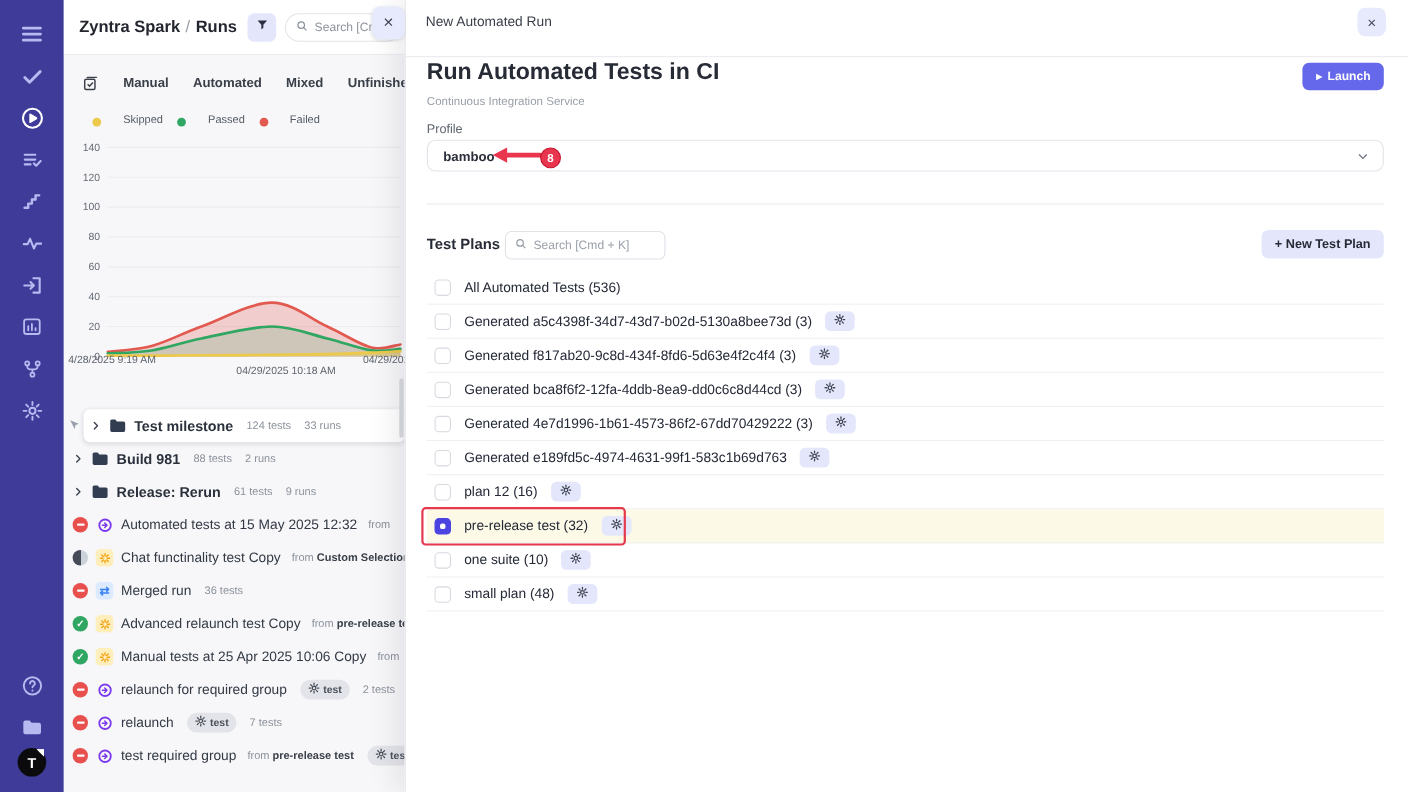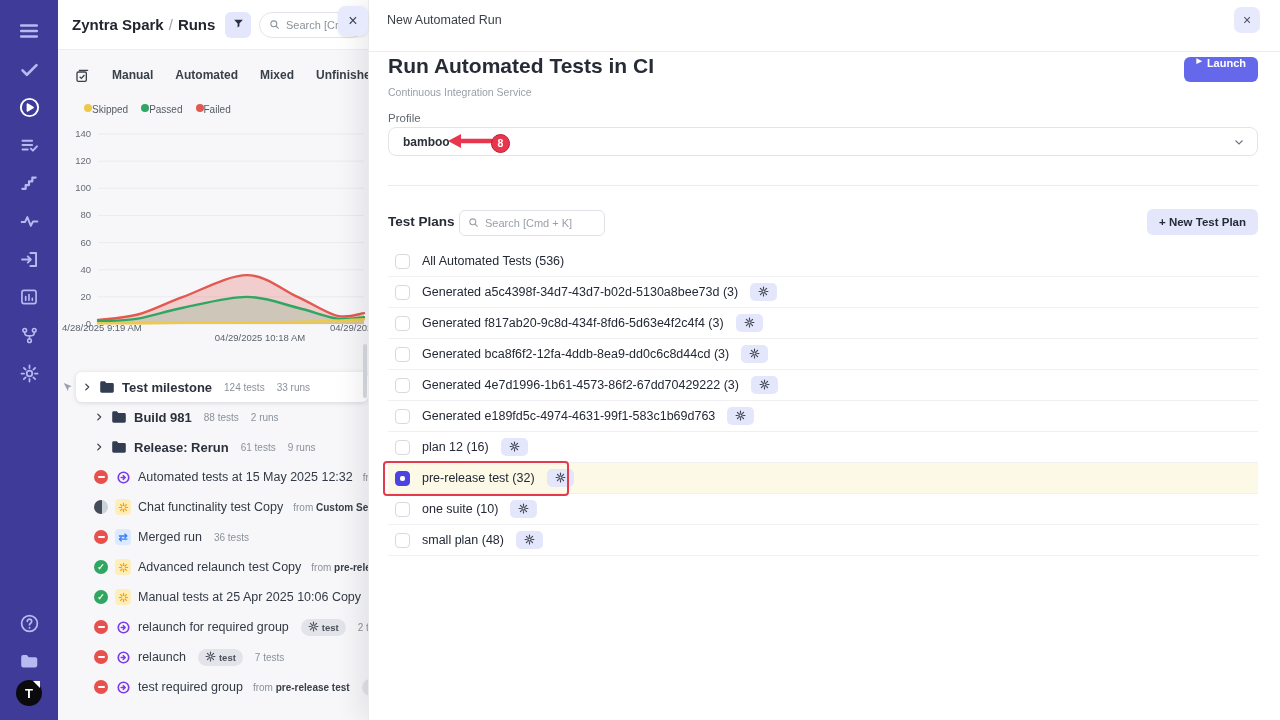--- a/index.html
+++ b/index.html
@@ -19,28 +19,28 @@
   .leftpanel{position:absolute;left:58px;top:0;width:310px;height:720px;background:#f7f7f9;overflow:hidden}
   .lp-header{position:absolute;left:0;top:0;right:0;height:50px;background:#fff;border-bottom:1px solid #ededf1}
   .crumb{position:absolute;left:14px;top:16px;font-size:15px;font-weight:700;color:#23262f;white-space:nowrap}
   .crumb .sep{color:#9aa0a9;font-weight:400;margin:0 5px}
   .filter-btn{position:absolute;left:167px;top:12px;width:26px;height:26px;background:#e4e7fb;border-radius:6px;display:flex;align-items:center;justify-content:center;cursor:pointer}
   .lp-search{position:absolute;left:201px;top:12px;width:106px;height:26px;background:#fff;border:1px solid #e2e4e9;border-radius:14px;display:flex;align-items:center;gap:6px;padding:0 9px;overflow:hidden;white-space:nowrap}
   .lp-search .ph{font-size:11px;color:#8c929c}
   .tabs{position:absolute;left:16px;top:68px;display:flex;align-items:flex-start;gap:22px;font-size:12px;font-weight:600;color:#3a4049;white-space:nowrap}
   .tab{cursor:pointer}
   .legend{position:absolute;left:26px;top:104px;display:flex;gap:13px;font-size:10px;color:#555b64}
-  .lg{display:flex;align-items:flex-start;gap:0}
+  .lg{display:flex;align-items:flex-end;gap:20px}
   .dot{width:8px;height:8px;border-radius:50%}
   .chart-wrap{position:absolute;left:0;top:124px;width:310px;height:214px}
   .xlabels span{position:absolute;top:322px;font-size:9.5px;color:#5d636c;white-space:nowrap}
   .scrollthumb{position:absolute;right:1px;top:344px;width:4px;height:54px;background:#d9dbe0;border-radius:2px}
 
   .runlist{position:absolute;left:0;top:372px;right:0}
-  .rrow{position:relative;height:30px;display:flex;align-items:center;gap:7px;padding-left:36px;white-space:nowrap;overflow:hidden;cursor:pointer}
+  .rrow{position:relative;height:30px;display:flex;align-items:center;gap:7px;padding-left:8px;white-space:nowrap;overflow:hidden;cursor:pointer}
   .rrow.card{background:#fff;border-radius:6px;box-shadow:0 1px 5px rgba(25,25,60,.14);margin-left:18px;padding-left:6px;overflow:visible}
   .fname{font-size:13px;font-weight:700;color:#2b313c}
   .rname{font-size:12.5px;font-weight:500;color:#333a45}
   .meta{font-size:10px;color:#8b919b;margin-left:5px}
   .from{font-size:10px;color:#8b919b;margin-left:3px}
   .from b{color:#3a4049}
   .chip{display:inline-flex;align-items:center;gap:3px;background:#e3e4e9;border-radius:9px;padding:2px 7px;font-size:9.5px;color:#4a505a;font-weight:600;margin-left:5px}
   .st{width:14px;height:14px;border-radius:50%;flex:none;display:flex;align-items:center;justify-content:center}
   .st-aborted{background:#e8504d}
   .st-aborted:after{content:"";width:7px;height:2px;background:#fff;border-radius:1px}
@@ -53,21 +53,21 @@
   .chev{display:flex;align-items:center;color:#3c4250}
 
   .float-x{position:absolute;left:338px;top:6px;width:30px;height:30px;background:#e7eafc;border-radius:8px;display:flex;align-items:center;justify-content:center;color:#3f4552;font-size:16px;z-index:6;cursor:pointer;box-shadow:0 1px 3px rgba(0,0,0,.10)}
 
   
   .drawer{position:absolute;left:368px;top:0;width:912px;height:720px;background:#fff;border-left:1px solid #e9e9ee;box-shadow:-10px 0 24px rgba(15,15,40,.08)}
   .d-header{position:relative;height:52px;border-bottom:1px solid #ececf0}
   .d-htitle{position:absolute;left:18px;top:13px;font-size:12.5px;color:#3a3f49}
   .d-x{position:absolute;right:20px;top:7px;width:26px;height:26px;background:#e7eafc;border-radius:7px;display:flex;align-items:center;justify-content:center;color:#4b5160;font-size:14px;cursor:pointer}
   .d-title{position:absolute;left:19px;top:54px;font-size:21px;font-weight:800;color:#262b36}
-  .launch{position:absolute;right:22px;top:57px;height:25px;background:#6568ea;color:#fff;border:none;border-radius:6px;font-size:11px;font-weight:600;display:flex;gap:5px;padding:0 12px;cursor:pointer;font-family:inherit}
+  .launch{position:absolute;right:22px;top:57px;height:25px;background:#6568ea;color:#fff;border:none;border-radius:6px;font-size:11px;font-weight:600;display:flex;align-items:center;gap:5px;padding:0 12px;cursor:pointer;font-family:inherit}
   .launch .tri{font-size:7px}
   .d-sub{position:absolute;left:19px;top:86px;font-size:10.5px;color:#9aa0a9}
   .p-label{position:absolute;left:19px;top:112px;font-size:11.5px;color:#60666f}
   .p-select{position:absolute;left:19px;right:22px;top:127px;height:29px;border:1px solid #e2e4e9;border-radius:8px;background:#fff;display:flex;align-items:center;padding:0 14px;font-size:12px;font-weight:600;color:#2a2f3a;cursor:pointer}
   .p-chev{position:absolute;right:12px;top:8px;color:#6b7280}
   .anno{position:absolute;left:76px;top:132px;display:flex;align-items:center;z-index:3;pointer-events:none}
   .anno-badge{width:19px;height:19px;border-radius:50%;background:#e8364e;color:#fff;font-size:10.5px;font-weight:700;display:flex;align-items:center;justify-content:center;margin-left:-2px;border:1.5px solid #c4172f}
   .d-div{position:absolute;left:19px;right:22px;top:185px;height:1px;background:#ececf0}
   .tp-label{position:absolute;left:19px;top:214px;font-size:13.5px;font-weight:700;color:#262b36}
   .tp-search{position:absolute;left:90px;top:210px;width:146px;height:26px;border:1px solid #e0e2e7;border-radius:6px;background:#fff;display:flex;align-items:center;gap:6px;padding:0 8px}

